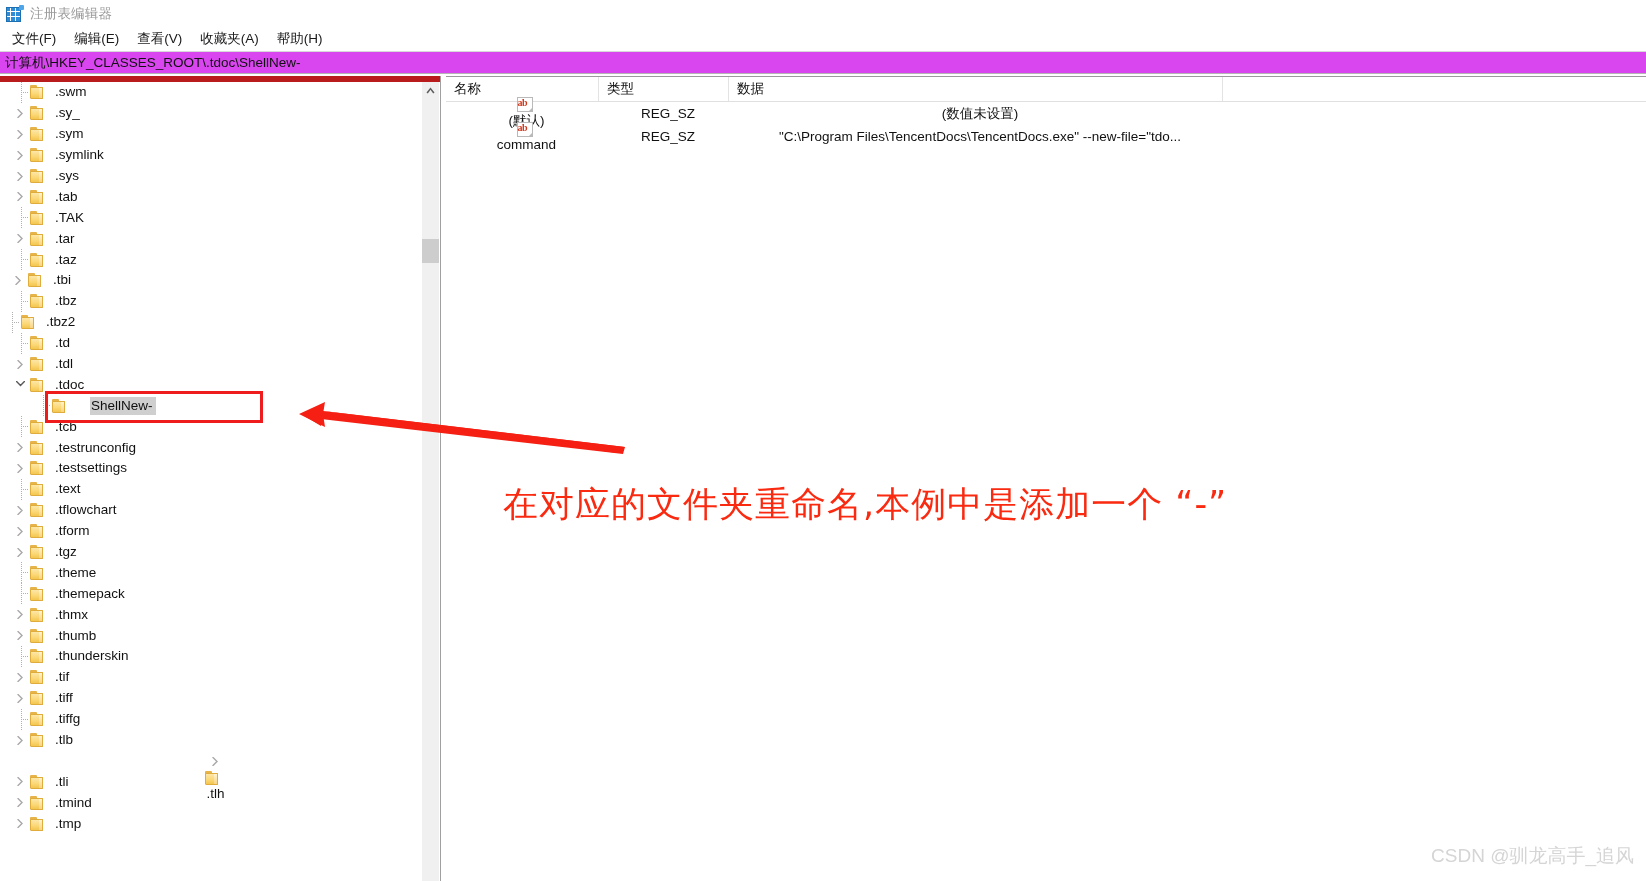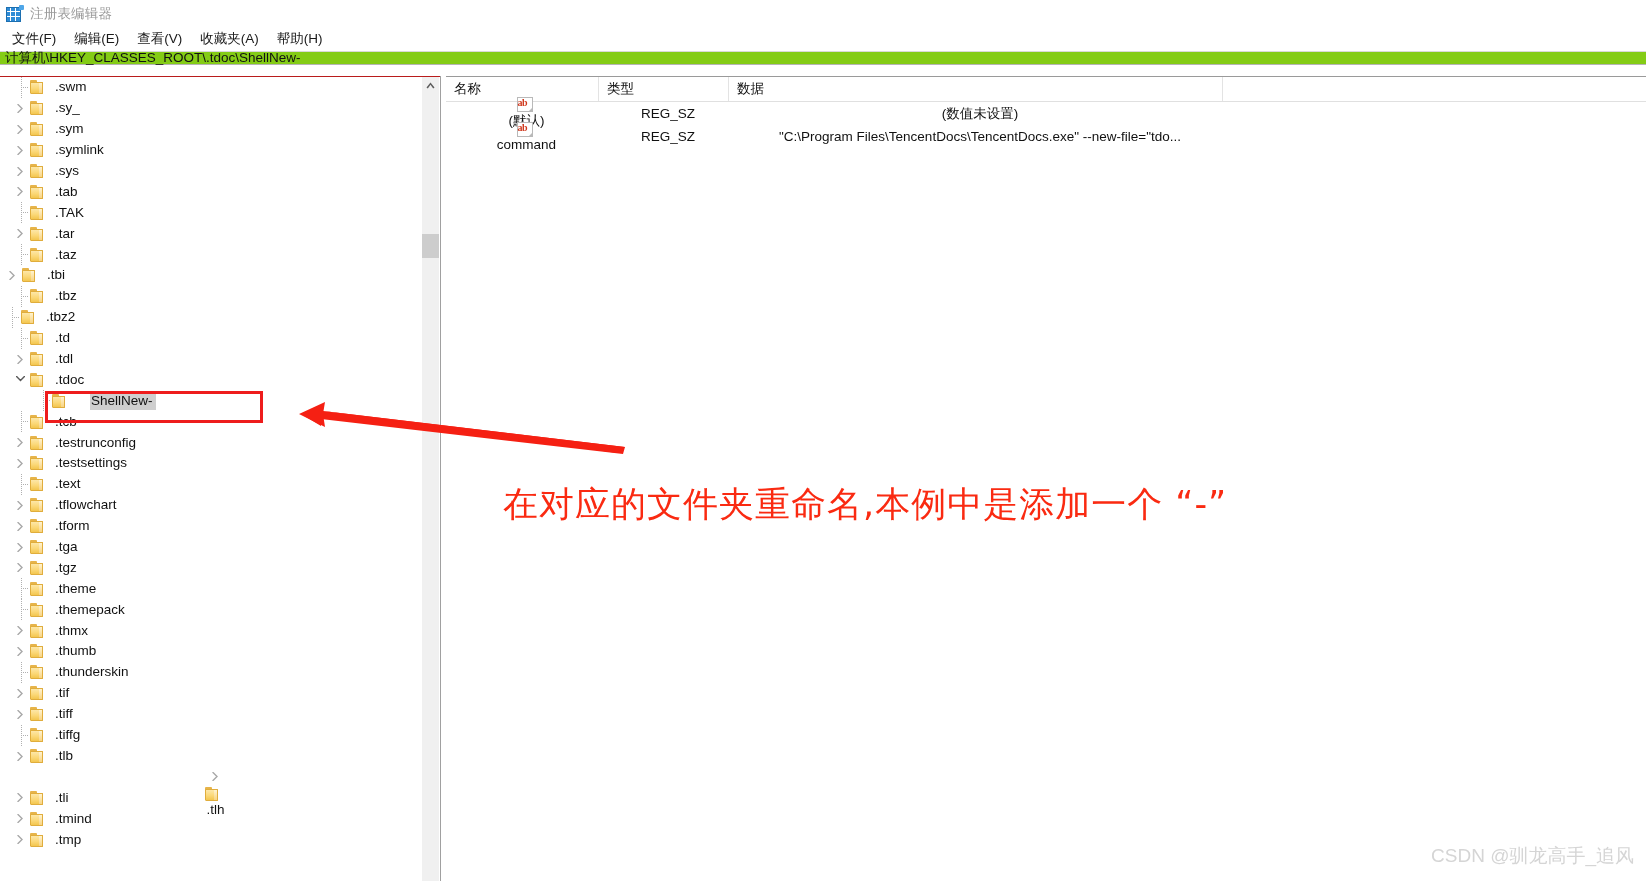--- a/index.html
+++ b/index.html
@@ -76,24 +76,24 @@
     font-size: 13.5px;
     color: #1a1a1a;
     padding: 2px 9px 2px 4px;
     margin-right: 5px;
     white-space: nowrap;
     cursor: default;
   }
 
   
   #addressbar {
-    height: 14px;
+    height: 23px;
     border-top: 1px solid #d9d9d9;
     border-bottom: 1px solid #b5b5b5;
-    background: #84cc16;
+    background: #d946ef;
     display: flex;
     align-items: center;
     padding-left: 5px;
     box-sizing: border-box;
   }
   #address-text {
     font-size: 13.5px;
     color: #111111;
     white-space: nowrap;
   }
@@ -108,21 +108,21 @@
     display: flex;
     background: #ffffff;
   }
 
   
   #tree-pane {
     position: relative;
     width: 440px;
     height: 805px;
     background: #ffffff;
-    border-top: 1px solid #b91c1c;
+    border-top: 6px solid #b91c1c;
     box-sizing: border-box;
     overflow: hidden;
     flex: 0 0 auto;
   }
   #tree-scroll {
     position: absolute;
     left: 0; top: 0;
     width: 419px;
     height: 805px;
     overflow: hidden;
@@ -495,21 +495,21 @@
             <div class="guide"></div>
             <div class="guide-h"></div>
           </div>
           <div class="folder">
             <div class="f-tab"></div>
             <div class="f-body"></div>
             <div class="f-shine"></div>
           </div>
           <div class="tree-label">.taz</div>
         </div>
-        <div class="tree-row" style="padding-left: 6px; align-items: center;">
+        <div class="tree-row" style="padding-left: 12px; align-items: center;">
           <div class="twisty">
             <svg width="6" height="9" viewBox="0 0 6 9">
               <path d="M1 0.6 L5 4.5 L1 8.4" stroke="#a8a8a8" stroke-width="1.4" fill="none" stroke-linecap="round"></path>
             </svg>
           </div>
           <div class="folder">
             <div class="f-tab"></div>
             <div class="f-body"></div>
             <div class="f-shine"></div>
           </div>
@@ -657,33 +657,20 @@
             <svg width="6" height="9" viewBox="0 0 6 9">
               <path d="M1 0.6 L5 4.5 L1 8.4" stroke="#a8a8a8" stroke-width="1.4" fill="none" stroke-linecap="round"></path>
             </svg>
           </div>
           <div class="folder">
             <div class="f-tab"></div>
             <div class="f-body"></div>
             <div class="f-shine"></div>
           </div>
           <div class="tree-label">.tform</div>
-        </div>
-        <div class="tree-row" style="padding-left: 14px;">
-          <div class="twisty">
-            <svg width="6" height="9" viewBox="0 0 6 9">
-              <path d="M1 0.6 L5 4.5 L1 8.4" stroke="#a8a8a8" stroke-width="1.4" fill="none" stroke-linecap="round"></path>
-            </svg>
-          </div>
-          <div class="folder">
-            <div class="f-tab"></div>
-            <div class="f-body"></div>
-            <div class="f-shine"></div>
-          </div>
-          <div class="tree-label">.tga</div>
         </div>
         <div class="tree-row" style="padding-left: 14px;">
           <div class="twisty">
             <svg width="6" height="9" viewBox="0 0 6 9">
               <path d="M1 0.6 L5 4.5 L1 8.4" stroke="#a8a8a8" stroke-width="1.4" fill="none" stroke-linecap="round"></path>
             </svg>
           </div>
           <div class="folder">
             <div class="f-tab"></div>
             <div class="f-body"></div>

